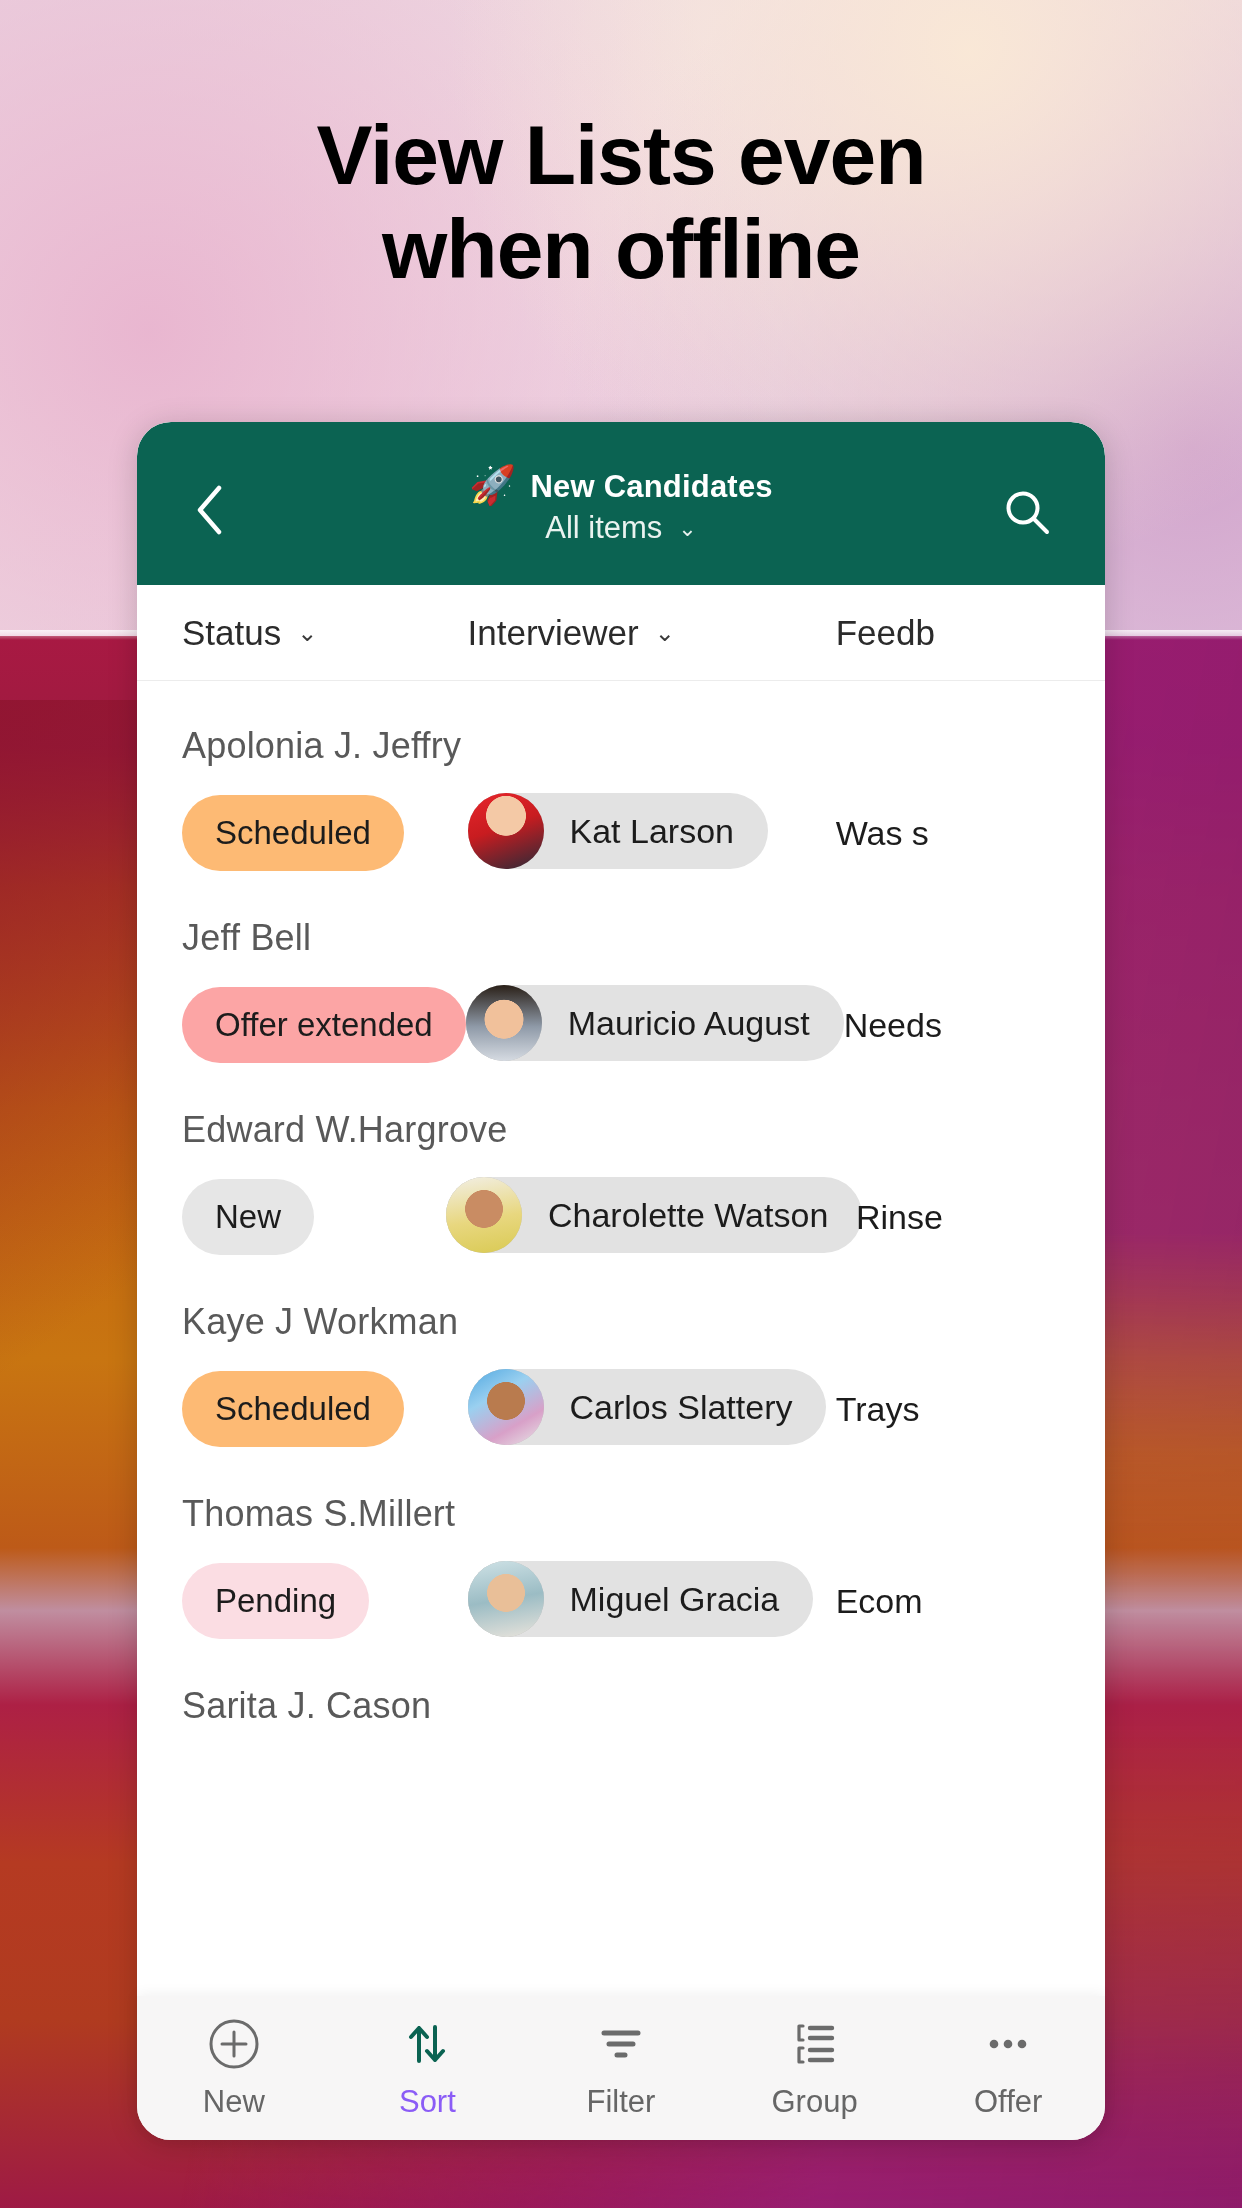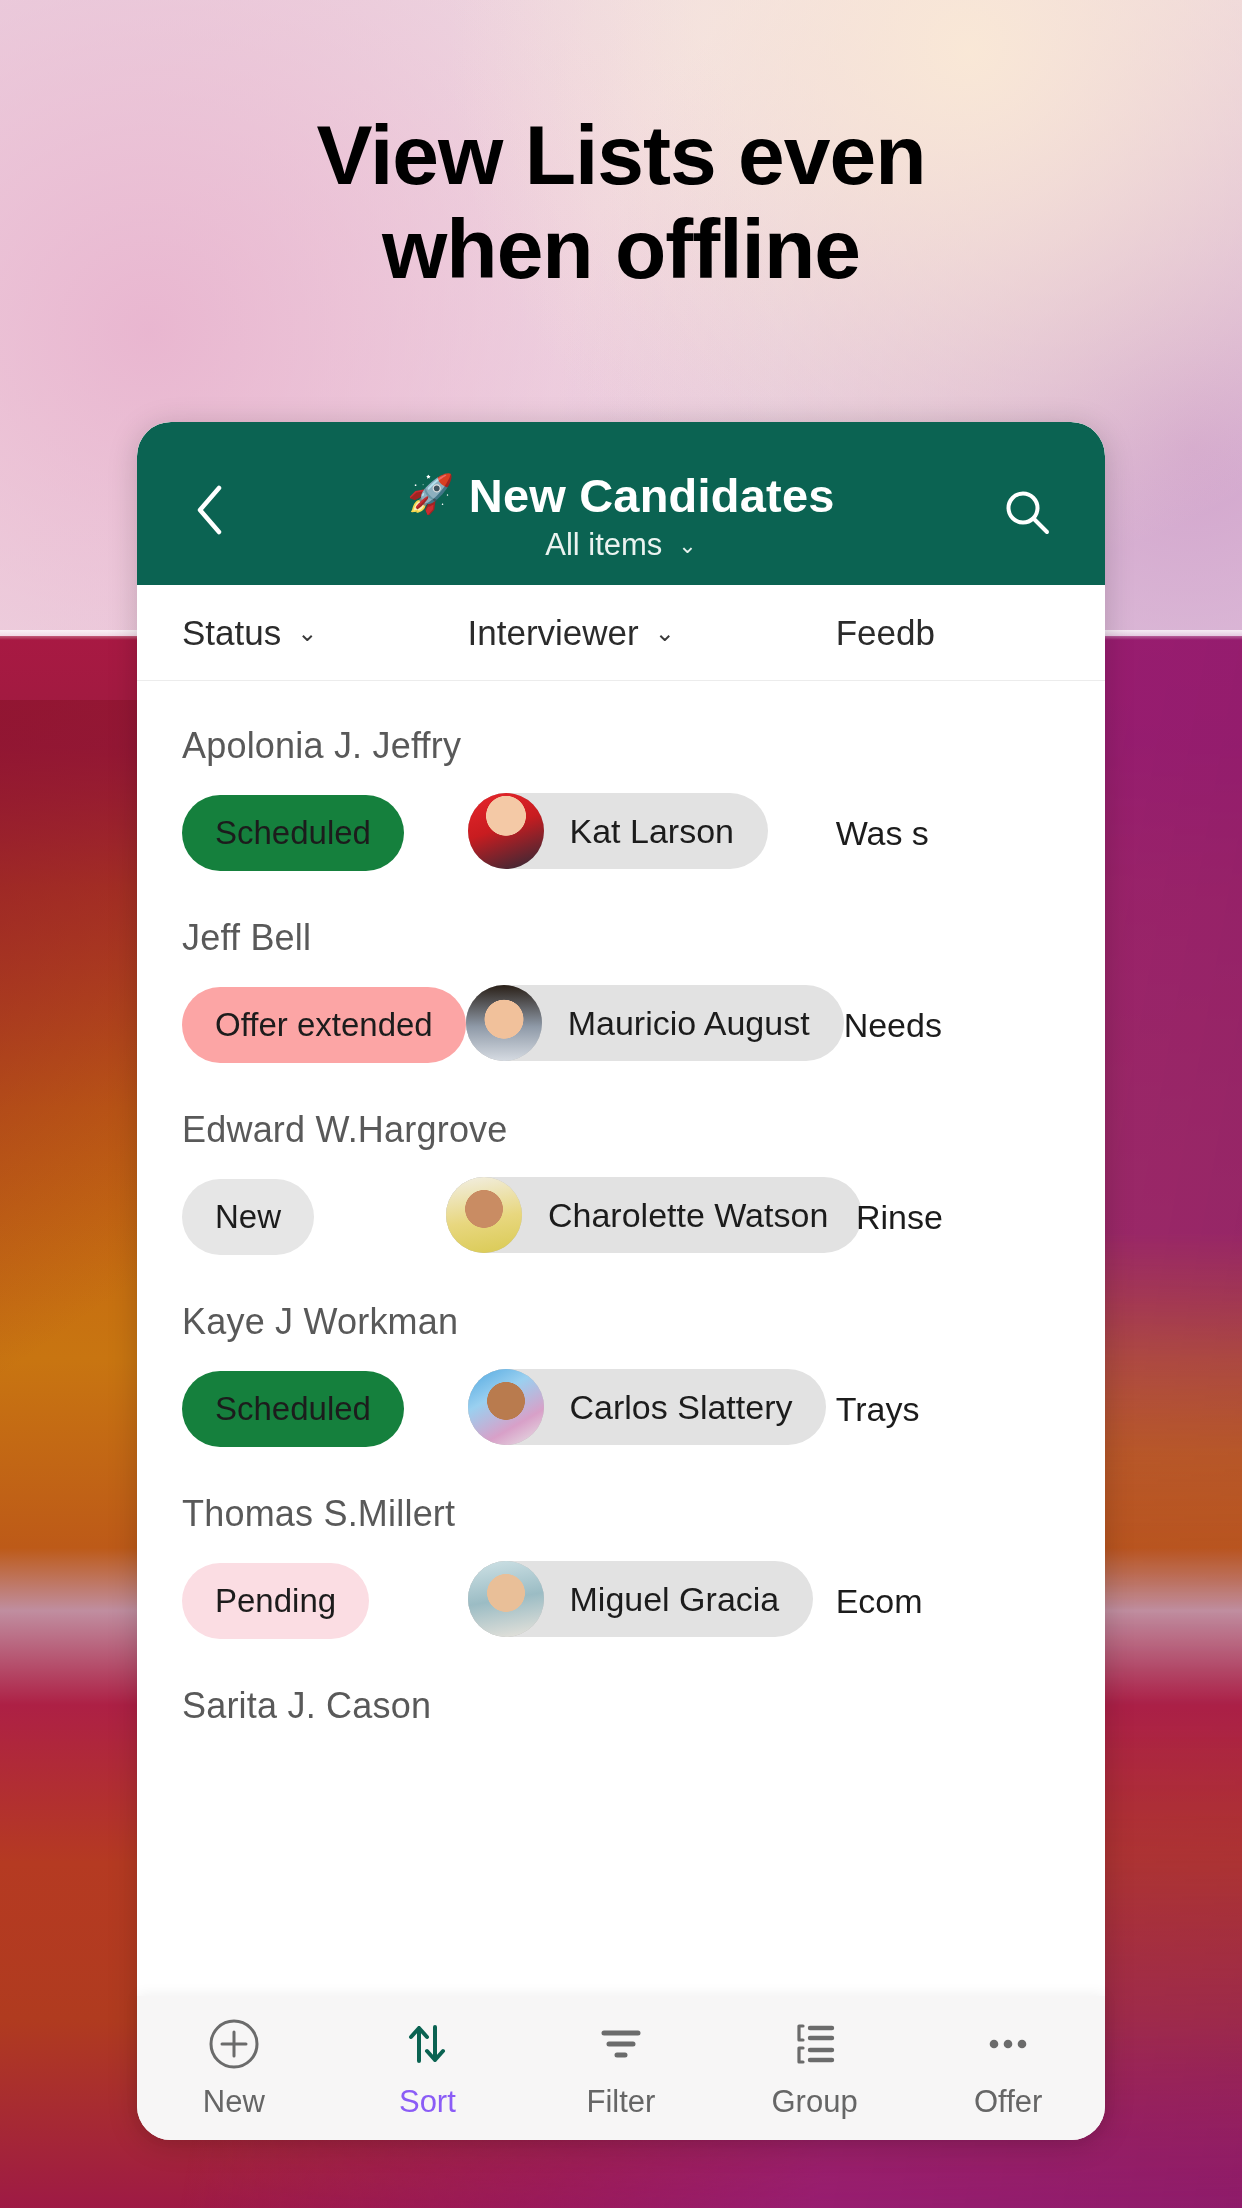--- a/index.html
+++ b/index.html
@@ -87,21 +87,21 @@
     display:flex; align-items:center; justify-content:center; cursor:pointer;
   }
   #back-btn svg { width:34px; height:52px; }
   #nav-center {
     position:absolute; left:0; right:0; top:46px; text-align:center;
   }
   #nav-title-row {
     display:flex; align-items:center; justify-content:center; gap:14px;
   }
   #rocket { font-size:38px; line-height:1; transform:translateY(-2px); }
-  #nav-title { font-size:47px; font-weight:bold; letter-spacing:0.2px; }
+  #nav-title { font-size:31px; font-weight:bold; letter-spacing:0.2px; }
   #nav-sub {
     margin-top:4px; font-size:31px; color:#eaf3f0;
     display:flex; align-items:center; justify-content:center; gap:16px; cursor:pointer;
   }
   #nav-sub .chev { font-size:22px; transform:translateY(1px); }
   #search-btn {
     position:absolute; right:42px; top:58px; width:70px; height:70px;
     display:flex; align-items:center; justify-content:center; cursor:pointer;
   }
   #search-btn svg { width:52px; height:52px; }
@@ -124,21 +124,21 @@
   .cand-name { font-size:36px; color:#595959; letter-spacing:0.2px; }
   .row-cells { display:flex; align-items:center; margin-top:26px; }
   .c-status { width:318px; }
   .c-interviewer { width:410px; }
   .c-feedback { width:300px; }
 
   .pill {
     display:inline-block; border-radius:42px; padding:19px 33px;
     font-size:33px; color:#1c1c1c; white-space:nowrap;
   }
-  .pill.blue  { background:#15803d; }
+  .pill.blue  { background:#fdba74; }
   .pill.green { background:#fca5a5; }
   .pill.grey  { background:#e6e6e6; }
   .pill.pink  { background:#fbdde3; }
 
   .person {
     display:inline-flex; align-items:center; background:#e2e2e2;
     border-radius:46px; height:76px; padding-right:34px;
   }
   .avatar {
     width:76px; height:76px; border-radius:50%; flex:none;

